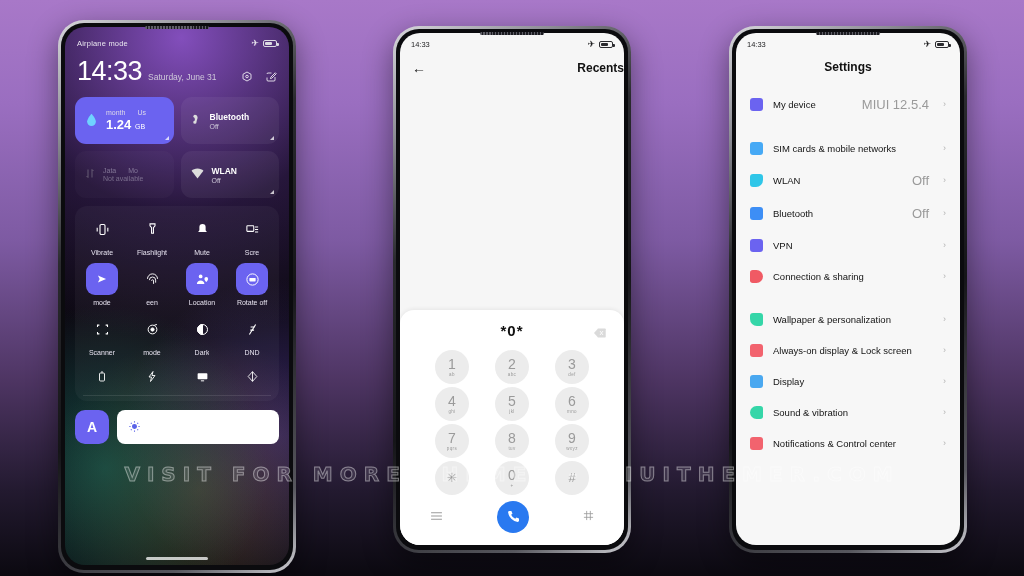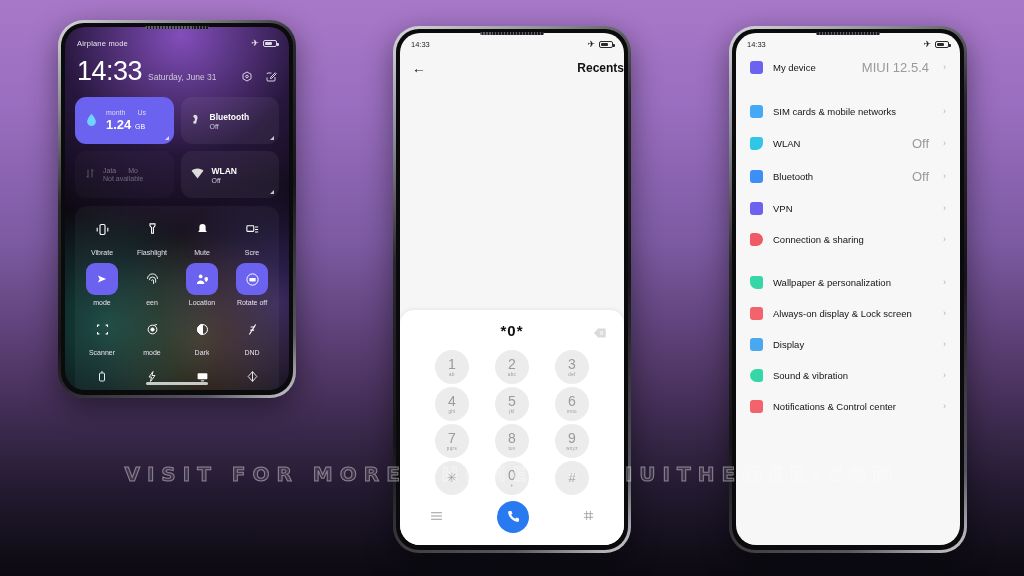--- a/index.html
+++ b/index.html
@@ -31,21 +31,21 @@
     overflow:hidden;
     position:relative;
   }
   .grille{
     position:absolute; top:3px; left:50%; transform:translateX(-50%);
     width:64px; height:3px; border-radius:2px;
     background:repeating-linear-gradient(90deg,#5e5e66 0 1.5px,#1b1b20 1.5px 3px);
     z-index:6;
   }
 
-  #phone1{ left:58px;  top:20px;  width:238px; height:378px; }
+  #phone1{ left:58px;  top:20px;  width:238px; height:553px; }
   #phone2{ left:393px; top:26px;  width:238px; height:527px; }
   #phone3{ left:729px; top:26px;  width:238px; height:527px; }
 
   
   .cc{
     width:100%;height:100%;
     background:
       radial-gradient(circle at 52% 2%, rgba(150,90,215,.85) 0%, rgba(80,45,125,.35) 32%, rgba(0,0,0,0) 56%),
       radial-gradient(circle at 18% 82%, rgba(30,140,120,.45) 0%, rgba(0,0,0,0) 34%),
       radial-gradient(circle at 60% 86%, rgba(150,110,40,.35) 0%, rgba(0,0,0,0) 32%),
@@ -557,20 +557,21 @@
         <div class="lightstatus">
           <span>14:33</span>
           <span style="display:flex;align-items:center;gap:4px;">
             <span class="plane">✈</span>
             <span class="batt">
                 <i></i>
               </span>
           </span>
         </div>
 
+        <div class="p3-title">Settings</div>
 
         <div class="setlist">
 
           <div class="setitem">
             <span class="seticon" style="background:#6b63f0"></span>
             <span class="setlab">My device</span>
             <span class="setval">MIUI 12.5.4</span>
             <span class="chev">›</span>
           </div>
 

